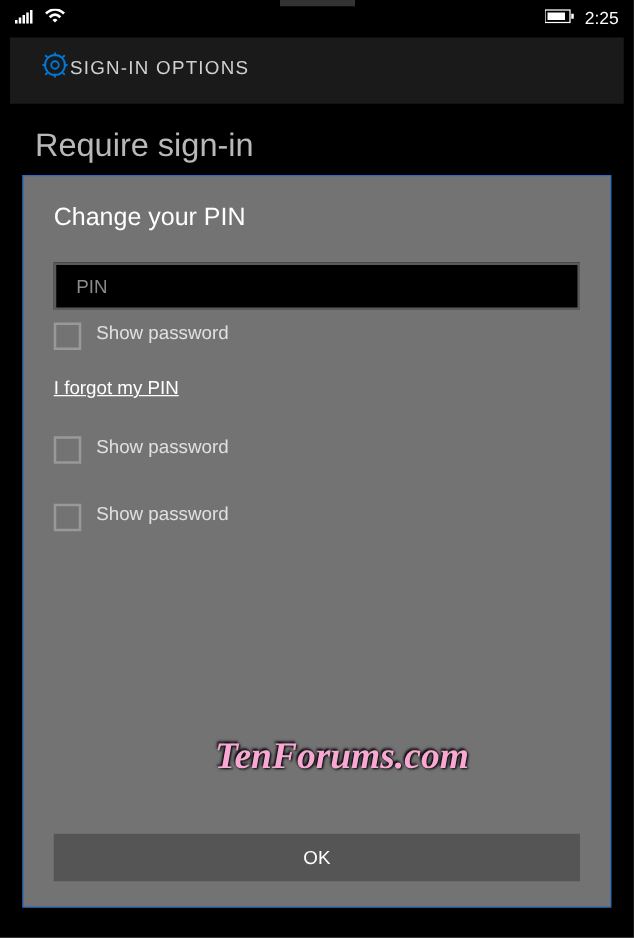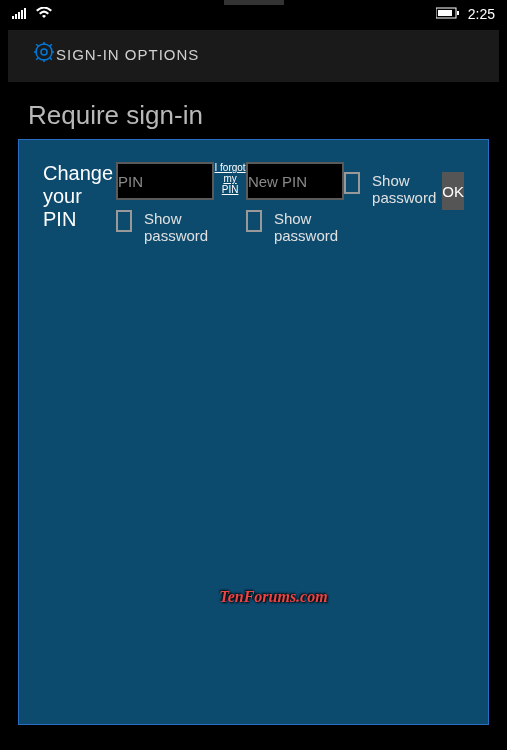--- a/index.html
+++ b/index.html
@@ -39,41 +39,41 @@
     }
     .section-title {
       font-size: 26px;
       font-weight: 300;
       color: #b8b8b8;
       padding: 18px 16px 8px 28px;
     }
     .dialog {
       margin: 0 18px 18px 18px;
       border: 1px solid #2b6cc4;
-      background: #0c4a6e;
+      background: #737373;
       padding: 22px 24px 20px 24px;
       height: 586px;
       display: flex;
-      flex-direction: row;
+      flex-direction: column;
     }
     .dialog-title {
       font-size: 20px;
       font-weight: 400;
       color: #fff;
       margin-bottom: 24px;
     }
     .field-group { margin-bottom: 22px; }
     .pin-input {
       width: 100%;
       height: 38px;
       background: #000;
       border: 2px solid #5a5a5a;
       color: #9a9a9a;
       font-size: 15px;
-      padding: 0 0;
+      padding: 0 16px;
       outline: none;
       font-family: inherit;
     }
     .pin-input::placeholder { color: #8a8a8a; }
     .checkbox-row {
       display: flex;
       gap: 12px;
       margin-top: 10px;
     }
     .checkbox {
@@ -81,27 +81,26 @@
       height: 22px;
       border: 2px solid #999;
       background: transparent;
       cursor: pointer;
     }
     .checkbox-label {
       font-size: 15px;
       color: #e0e0e0;
     }
     .forgot-link {
-      font-size: 10px;
+      font-size: 15px;
       color: #fff;
       text-decoration: underline;
       margin-bottom: 20px;
       display: inline-block;
       cursor: pointer;
-      text-align: center;
     }
     .spacer { flex: 1; }
     .button-row {
       display: flex;
       margin-top: 10px;
     }
     .btn {
       flex: 1;
       height: 38px;
       background: #555;
@@ -110,24 +109,24 @@
       font-size: 15px;
       cursor: pointer;
       font-family: inherit;
     }
     .watermark {
       position: absolute;
       top: 588px;
       left: 0;
       width: 100%;
       text-align: center;
-      font-size: 16px;
+      font-size: 30px;
       font-weight: bold;
       font-style: italic;
-      color: #ef4444;
+      color: #f9a8d4;
       text-shadow: 1px 1px 2px #000, -1px -1px 2px #000;
       pointer-events: none;
       font-family: Georgia, serif;
       padding-left: 40px;
     }
     .top-notch {
       position: absolute;
       top: 0;
       left: 50%;
       transform: translateX(-50%);
@@ -190,21 +189,20 @@
     <input type="password" class="pin-input" placeholder="PIN" style="">
     <div class="checkbox-row">
       <div class="checkbox"></div>
       <span class="checkbox-label">Show password</span>
     </div>
   </div>
 
   <a class="forgot-link">I forgot my PIN</a>
 
   <div class="field-group">
-    <input type="password" class="pin-input" placeholder="New PIN" style="">
     <div class="checkbox-row">
       <div class="checkbox"></div>
       <span class="checkbox-label">Show password</span>
     </div>
   </div>
 
   <div class="field-group">
     <div class="checkbox-row">
       <div class="checkbox"></div>
       <span class="checkbox-label">Show password</span>

